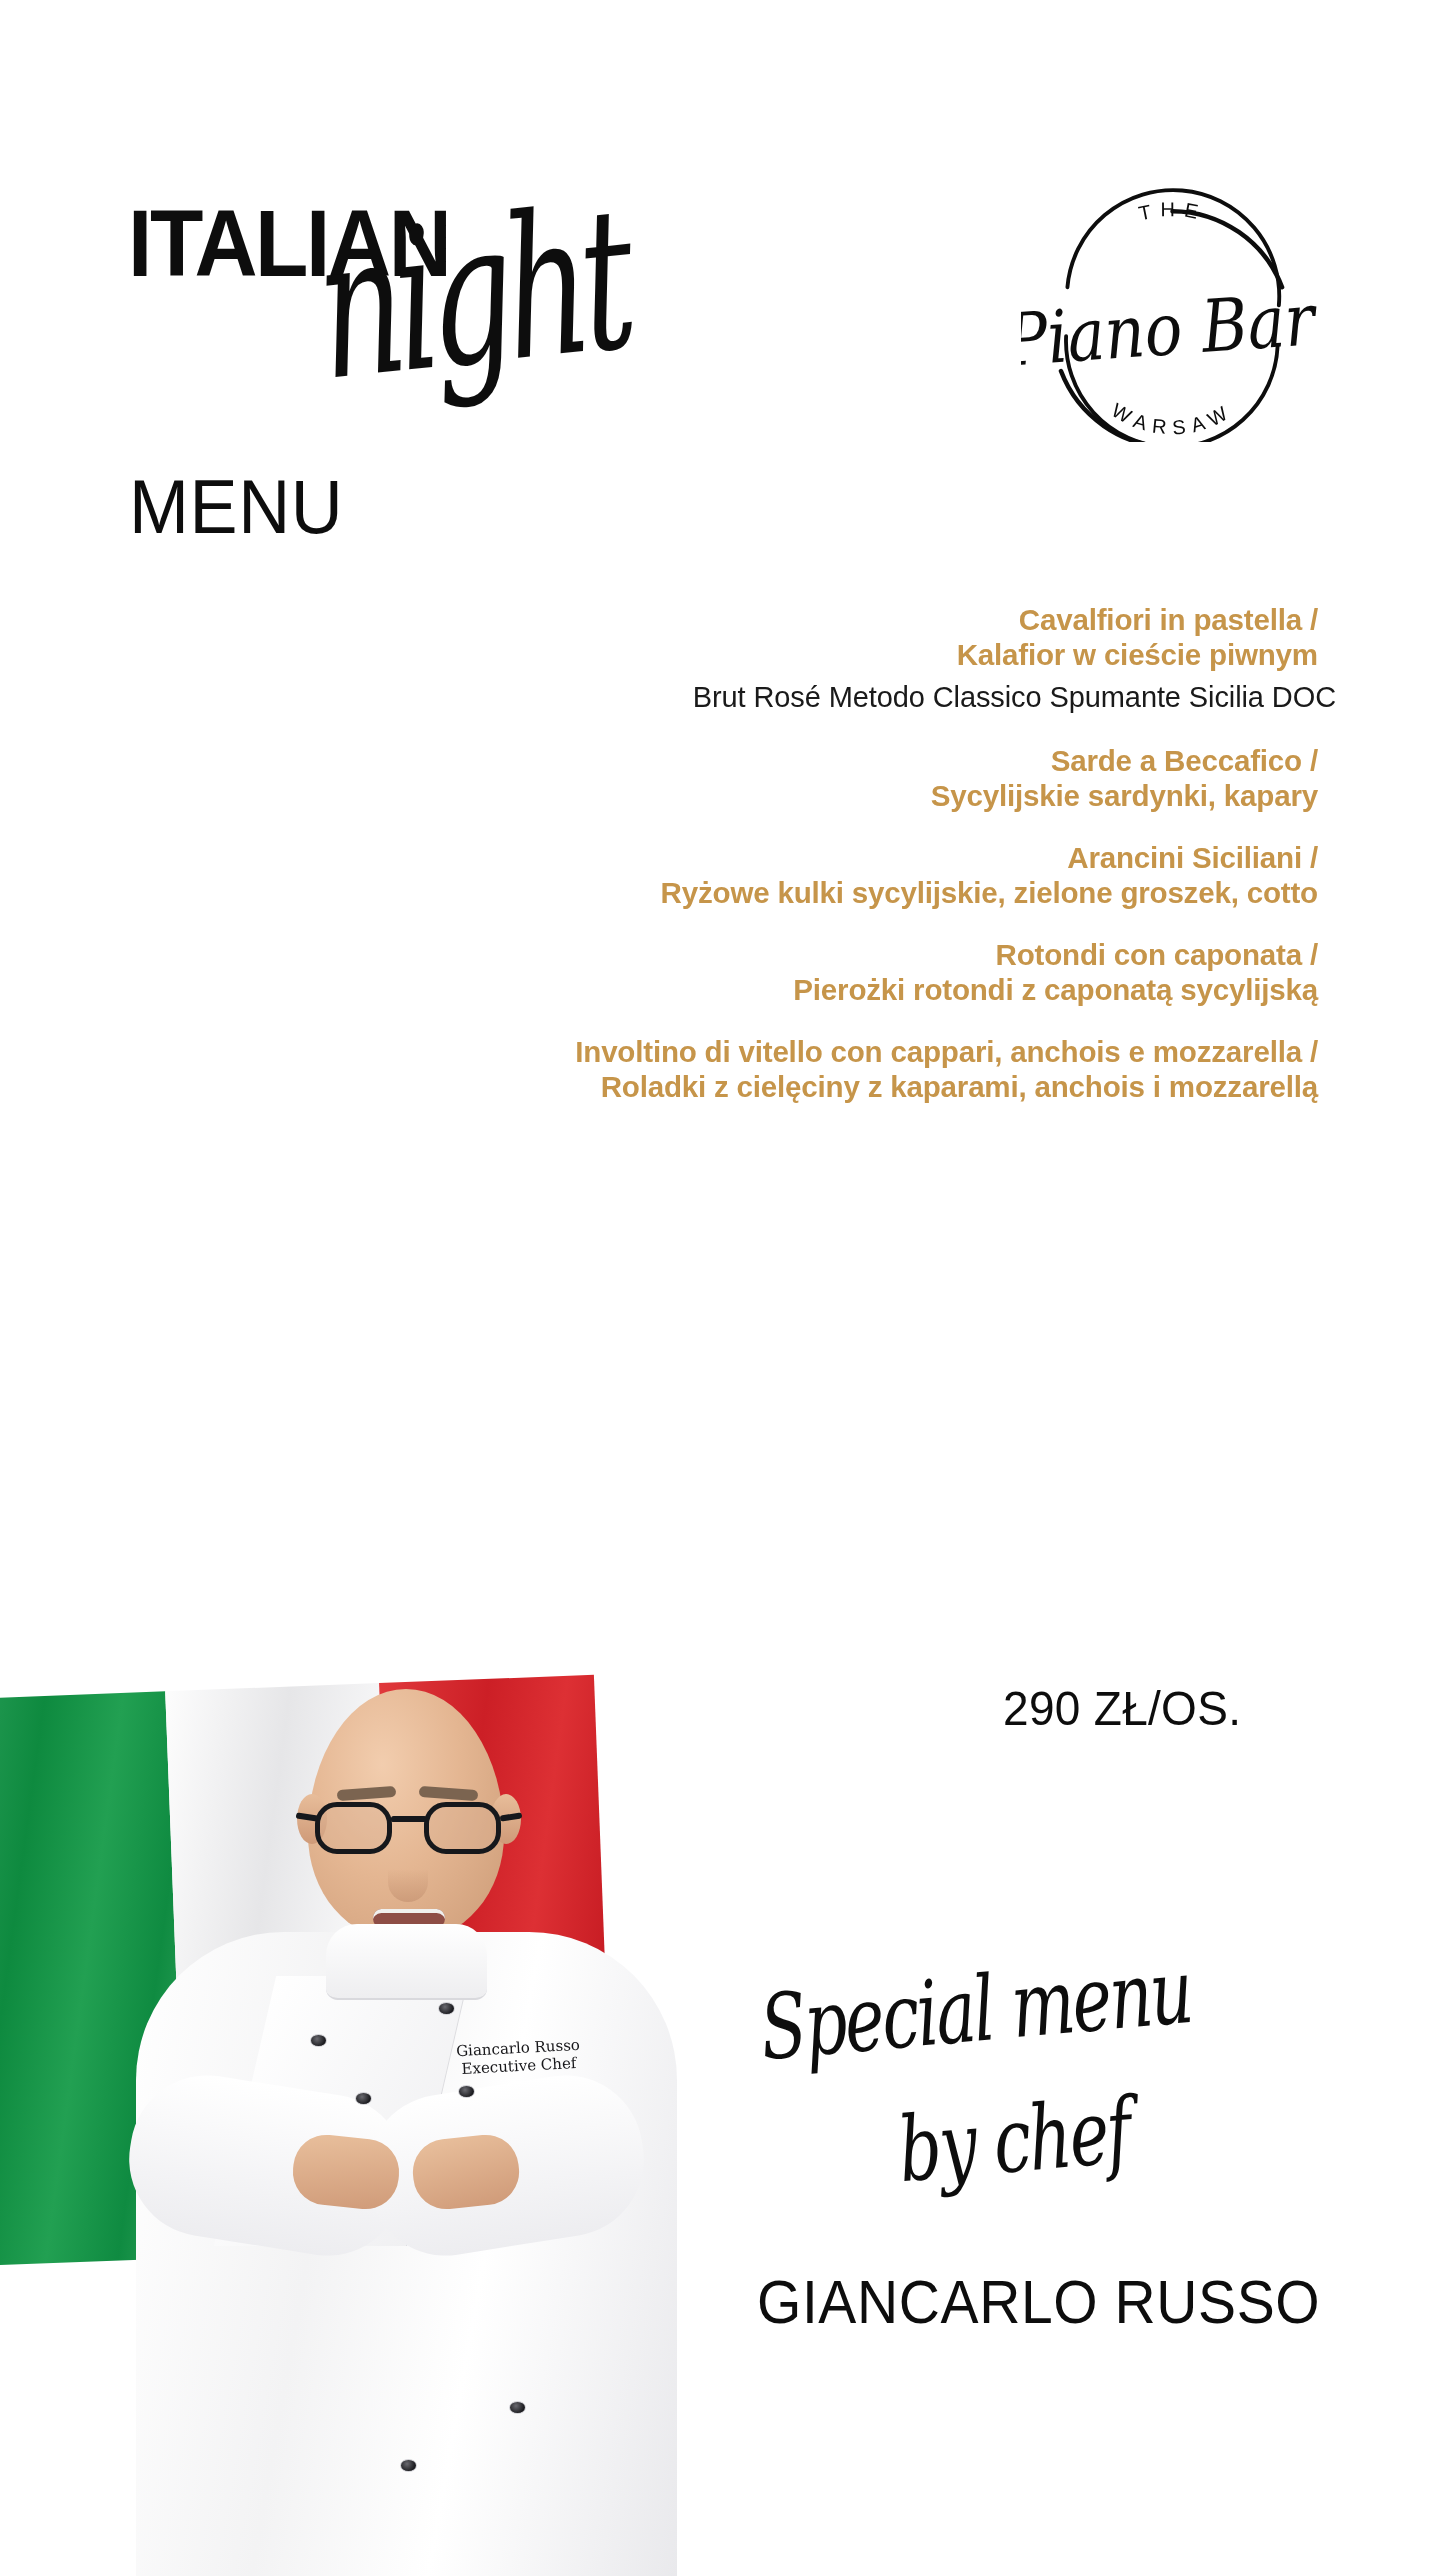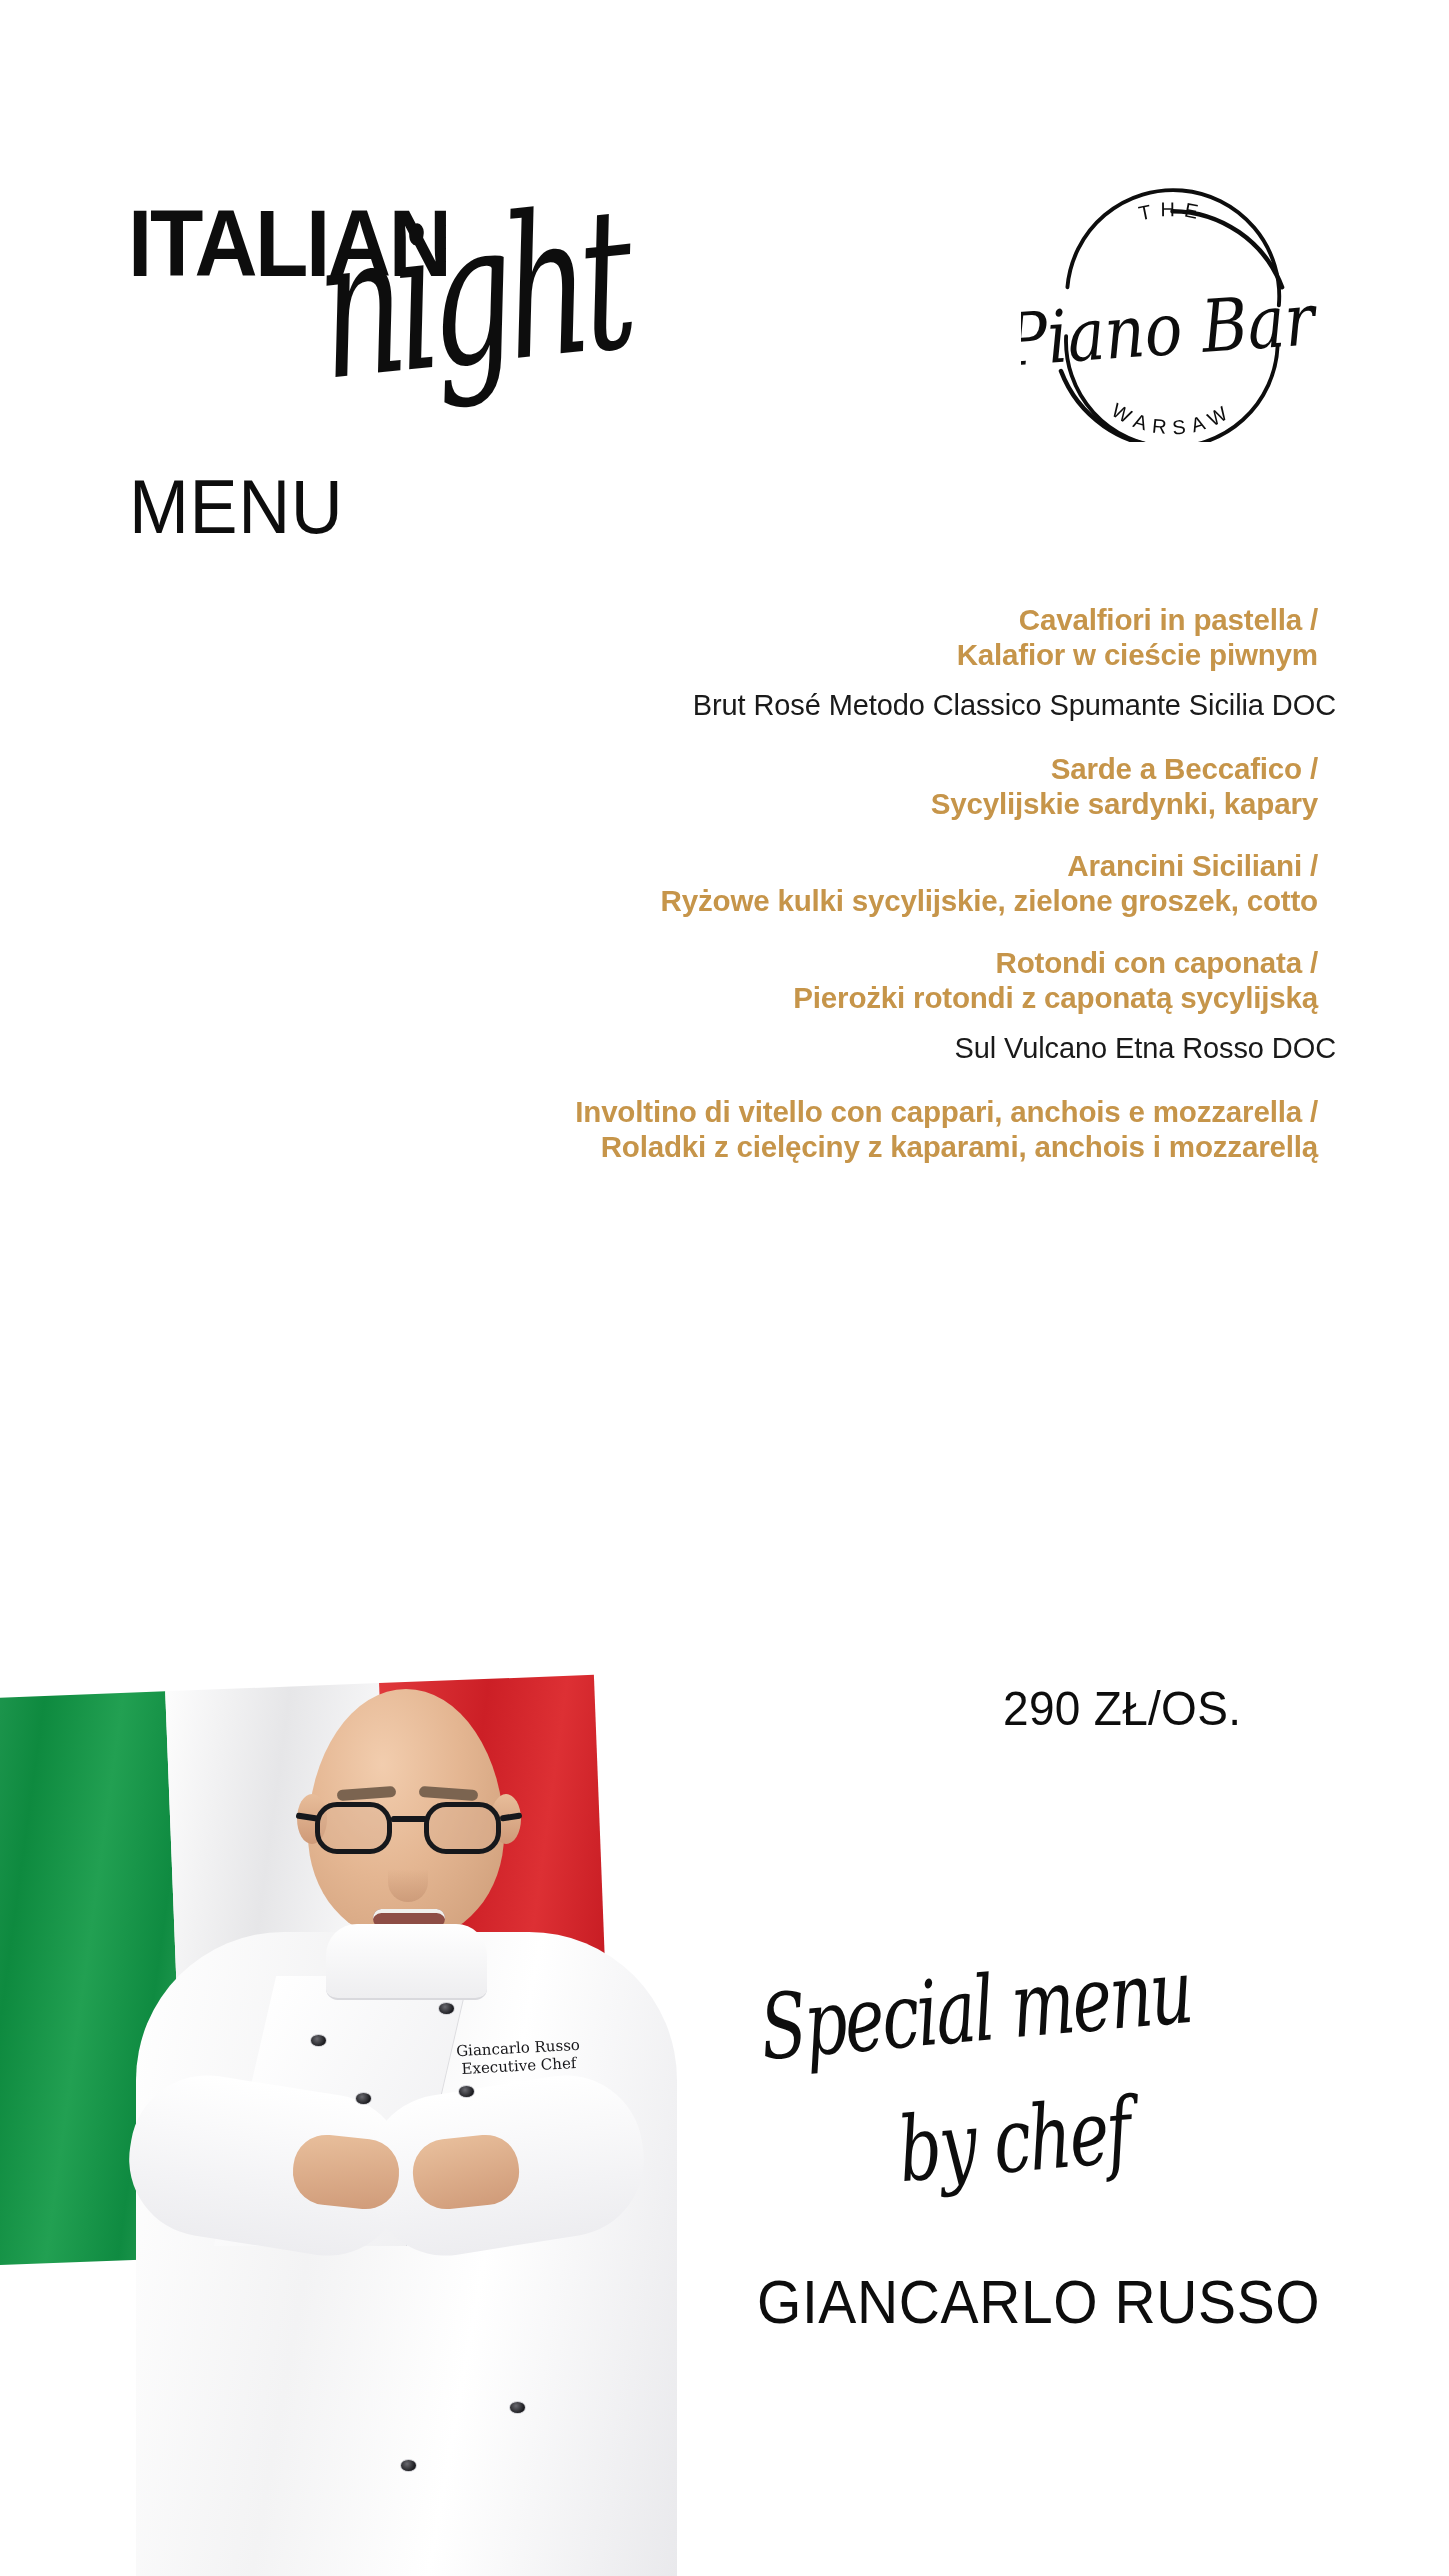--- a/index.html
+++ b/index.html
@@ -79,21 +79,21 @@
     transform:scaleX(0.985);
     transform-origin:left center;
   }
   .dish-line { display:block; }
 
   .wine {
     color:#1a1a1a;
     font-weight:normal;
     font-size:29px;
     line-height:1.22;
-    margin-top:16px;
+    margin-top:8px;
     letter-spacing:-0.1px;
   }
 
   
   .price {
     position:absolute; left:1003px; top:1680px;
     font-size:46px;
     font-weight:normal;
     letter-spacing:0.3px;
     color:#0d0d0d;
@@ -338,21 +338,20 @@
         <span class="dish-line">Arancini Siciliani /</span>
         <span class="dish-line">Ryżowe kulki sycylijskie, zielone groszek, cotto</span>
       </div>
     </div>
 
     <div class="menu-item">
       <div class="dish">
         <span class="dish-line">Rotondi con caponata /</span>
         <span class="dish-line">Pierożki rotondi z caponatą sycylijską</span>
       </div>
-      <div class="wine">Sul Vulcano Etna Rosso DOC</div>
     </div>
 
     <div class="menu-item">
       <div class="dish">
         <span class="dish-line">Involtino di vitello con cappari, anchois e mozzarella /</span>
         <span class="dish-line">Roladki z cielęciny z kaparami, anchois i mozzarellą</span>
       </div>
     </div>
 
   </div>

